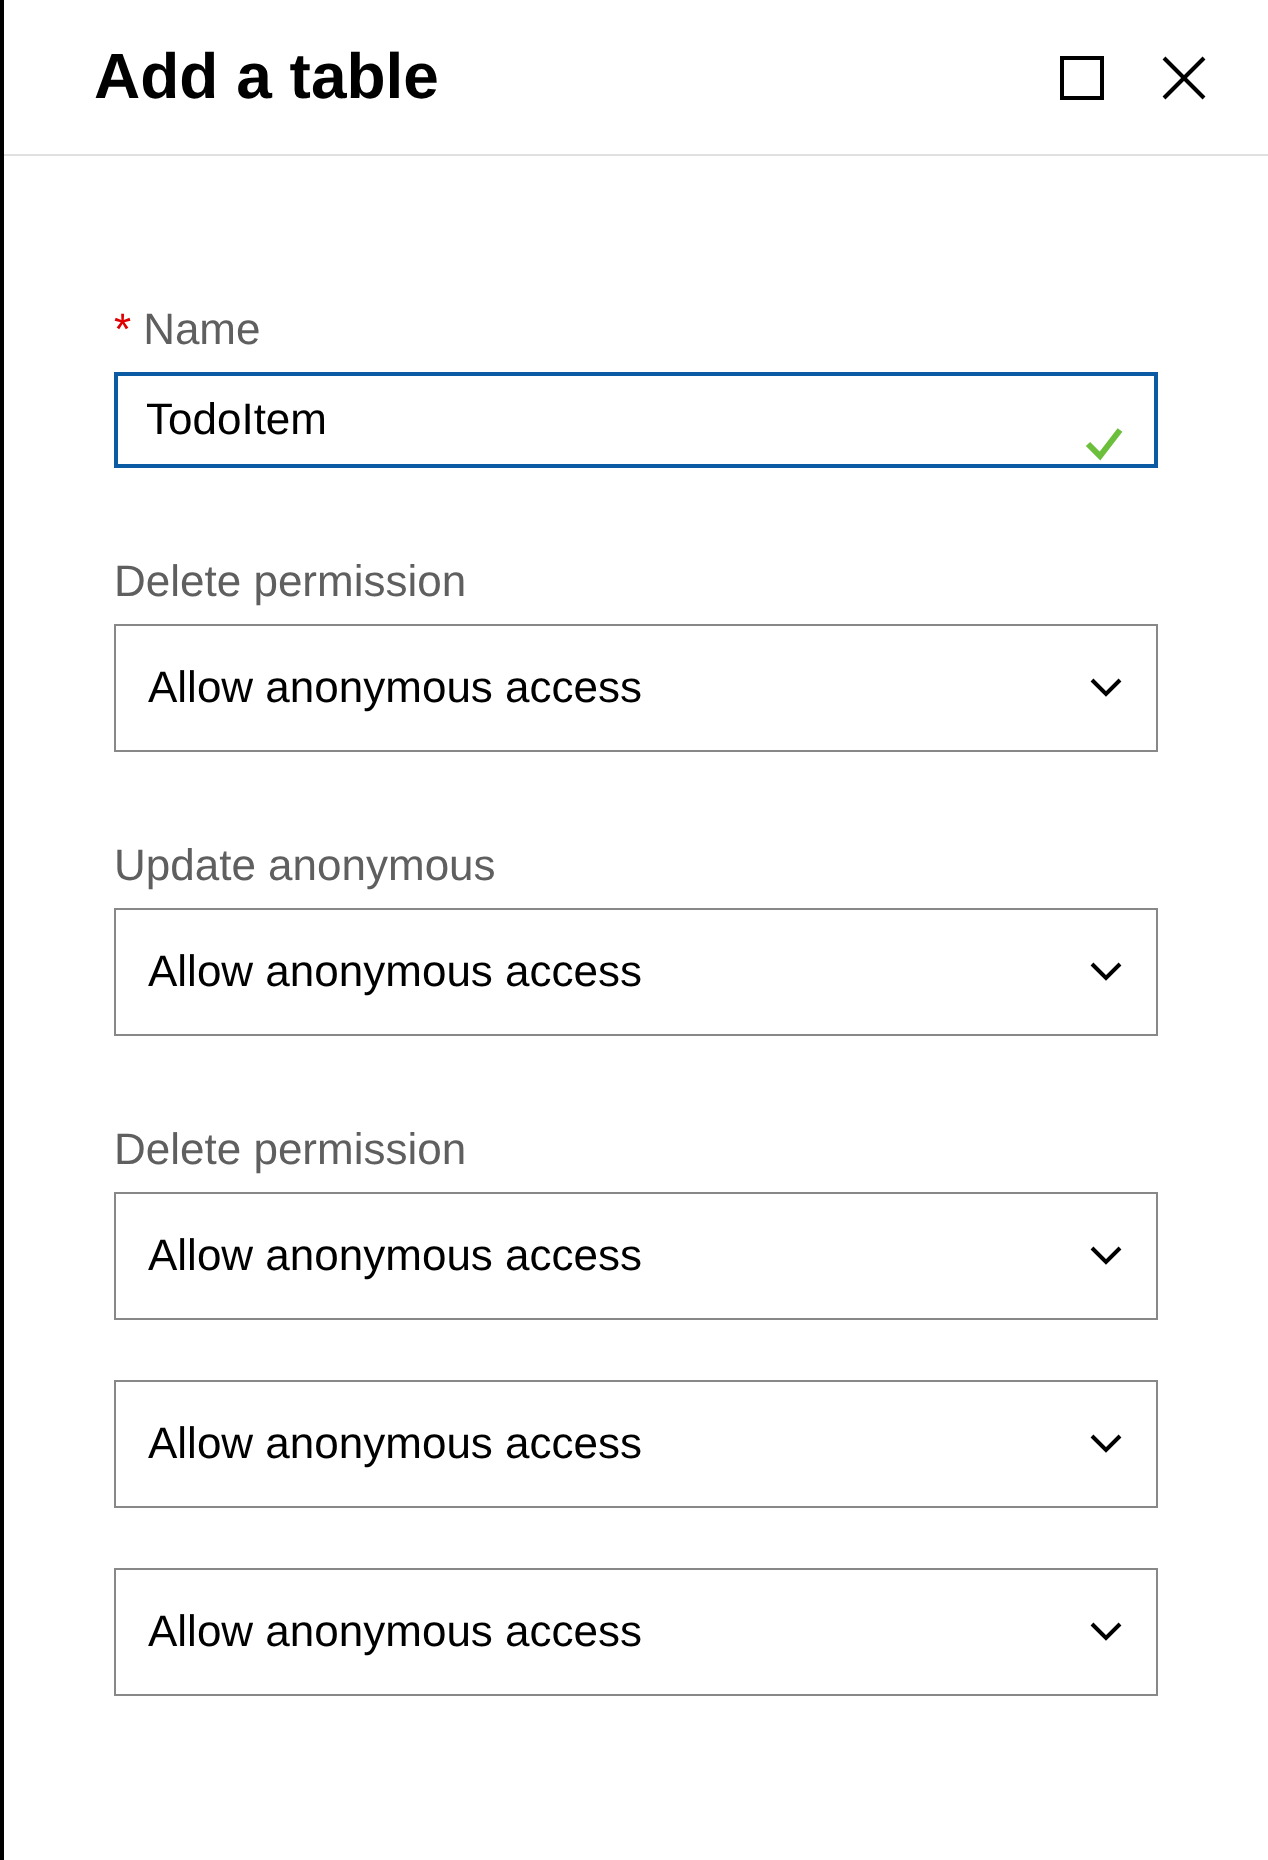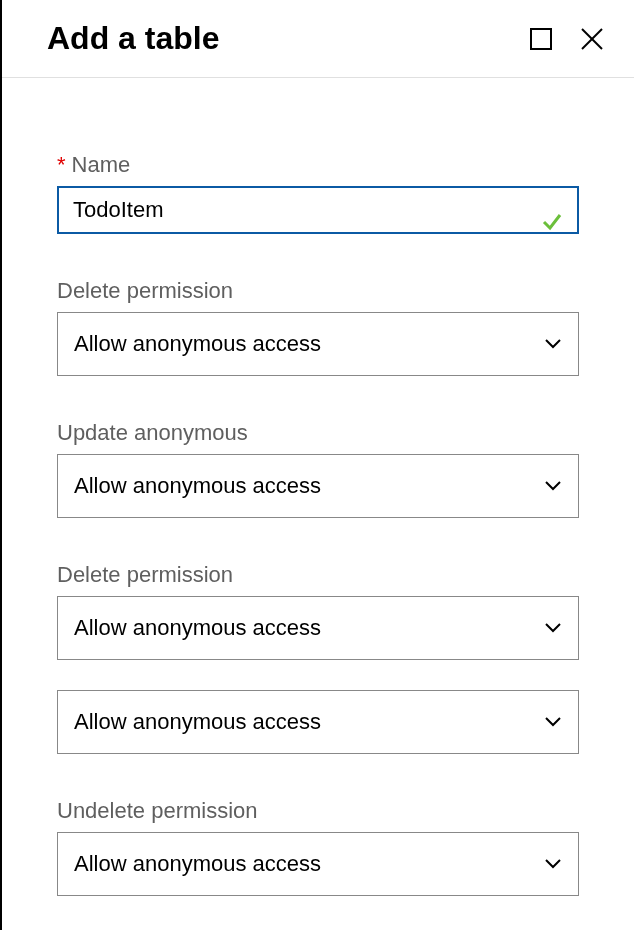--- a/index.html
+++ b/index.html
@@ -174,21 +174,20 @@
       <span class="select-value">Allow anonymous access</span>
       <span class="chevron">
         <svg width="18" height="12" viewBox="0 0 18 12">
           <polyline points="2,2 9,9 16,2" fill="none" stroke="#000" stroke-width="2"></polyline>
         </svg>
       </span>
     </div>
   </div>
 
   <div class="field-group">
-    <label class="field-label">Undelete permission</label>
     <div class="select-wrapper">
       <span class="select-value">Allow anonymous access</span>
       <span class="chevron">
         <svg width="18" height="12" viewBox="0 0 18 12">
           <polyline points="2,2 9,9 16,2" fill="none" stroke="#000" stroke-width="2"></polyline>
         </svg>
       </span>
     </div>
   </div>
 

